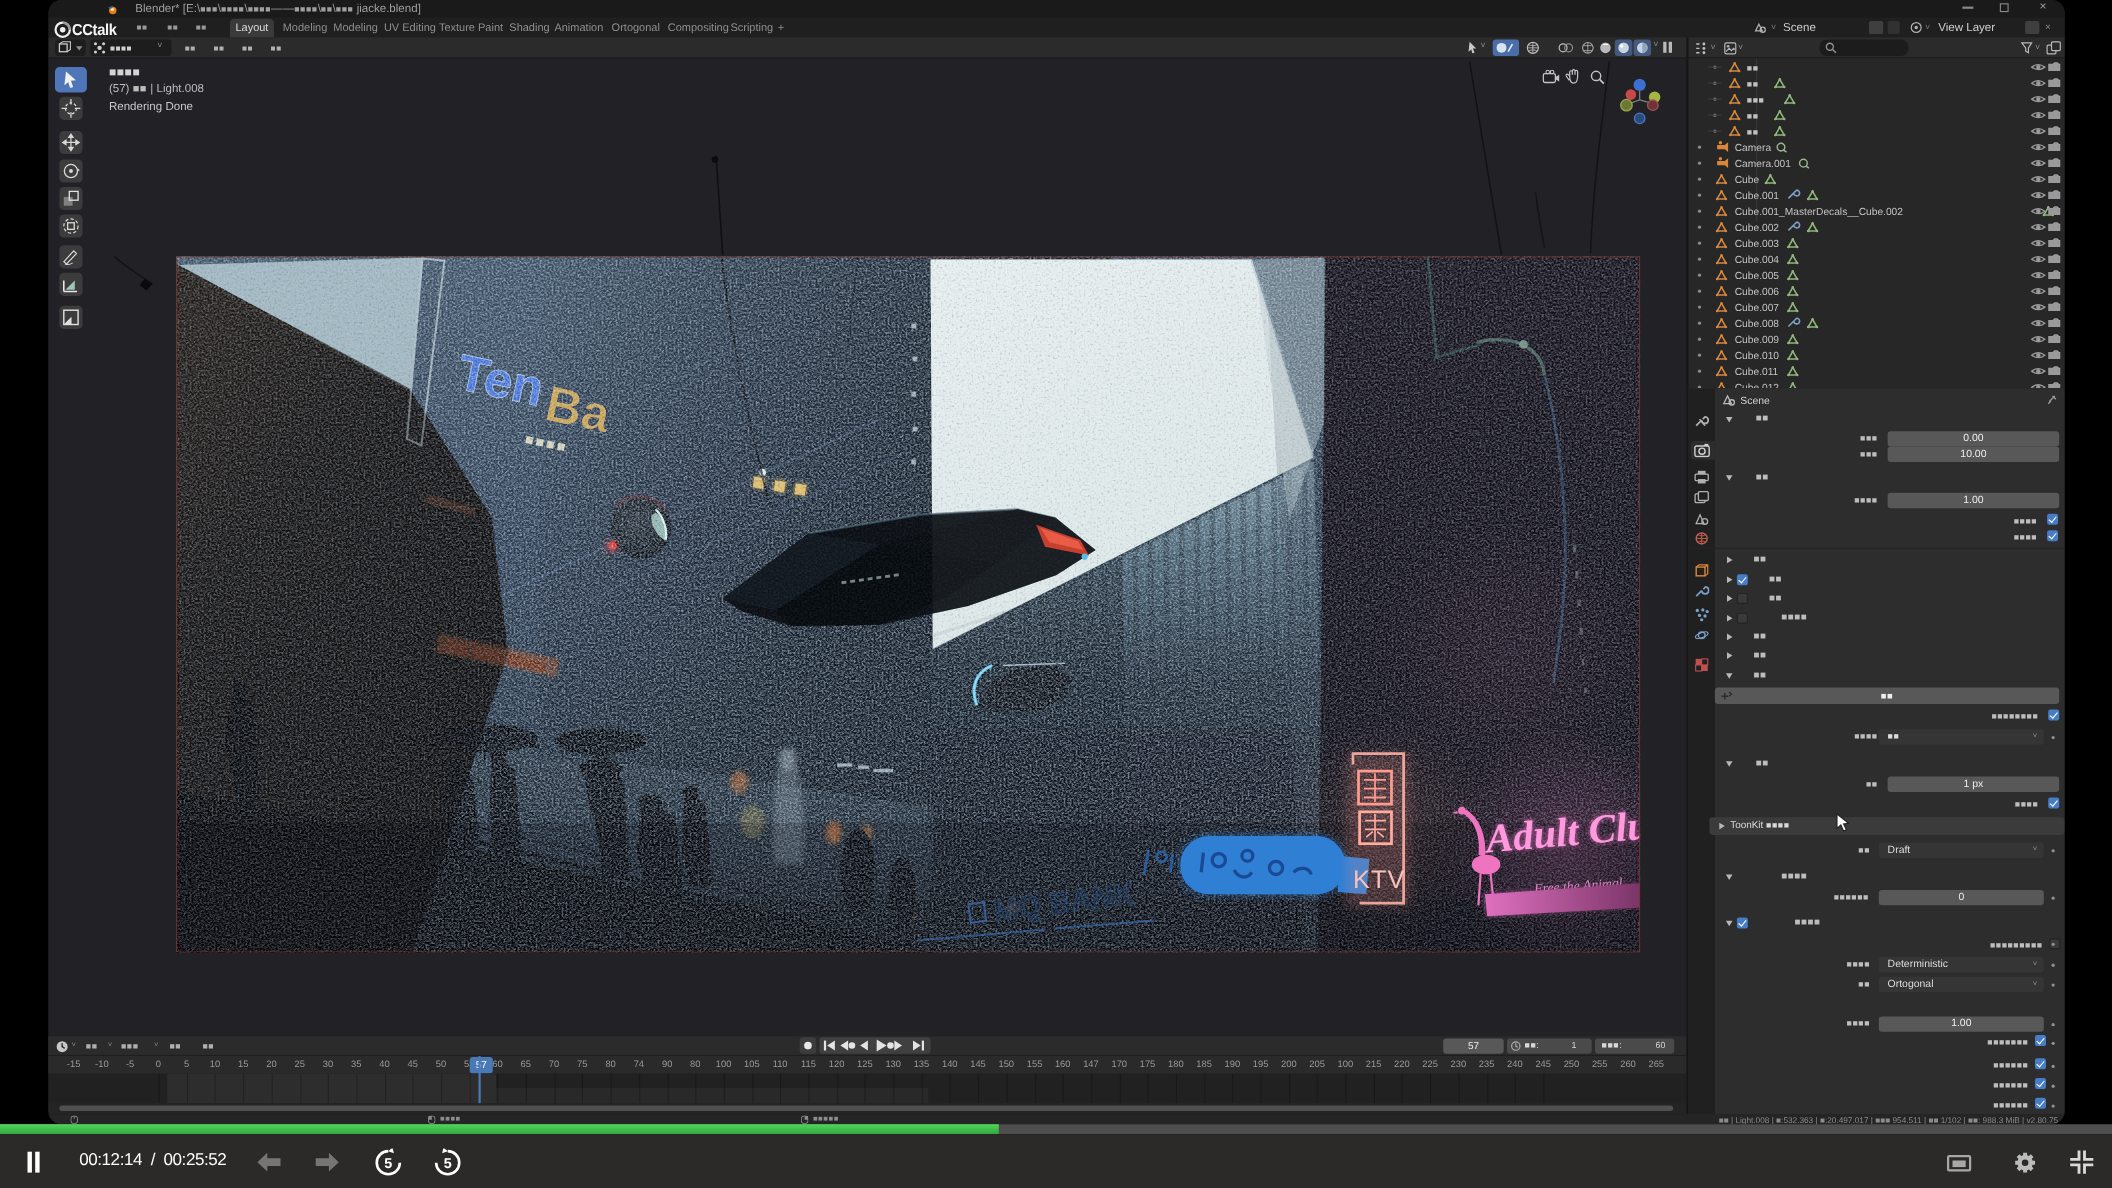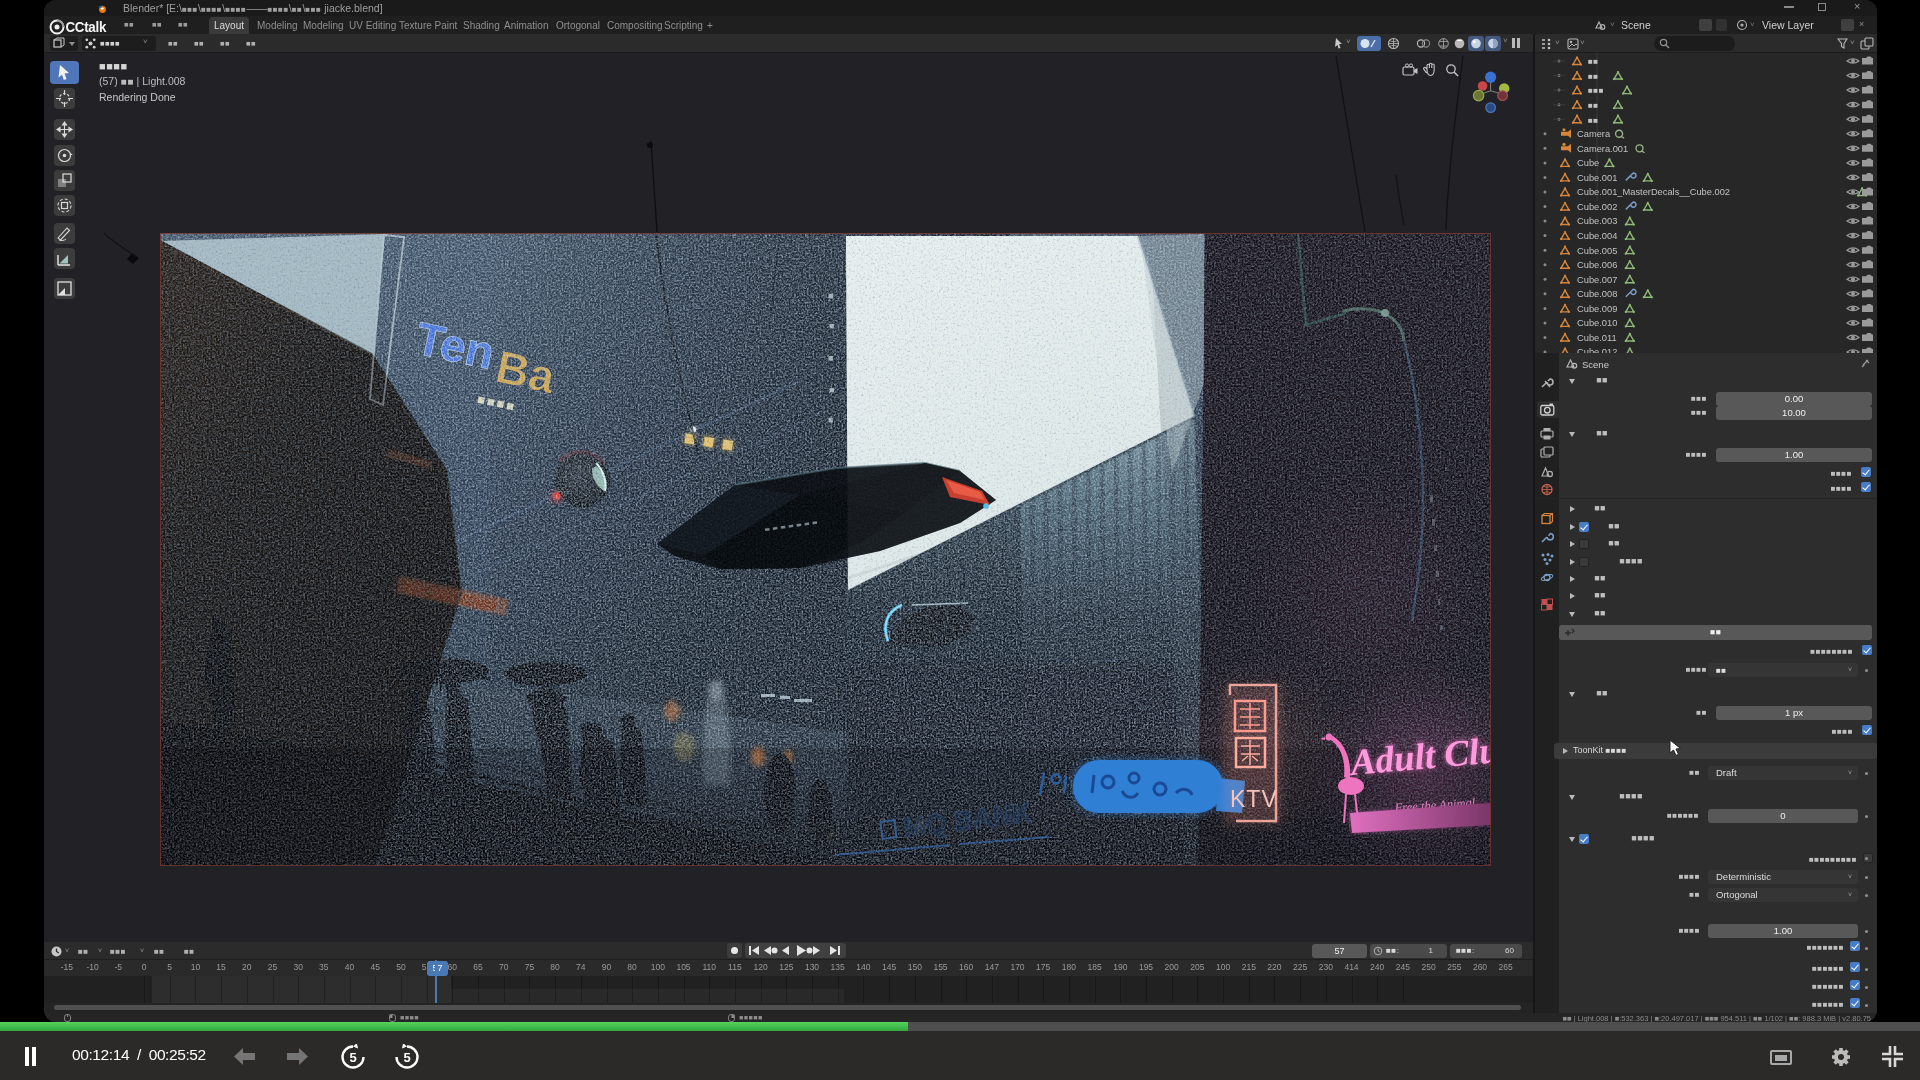--- a/index.html
+++ b/index.html
@@ -1217,21 +1217,21 @@
           <div class="rlab" style="left:1050.6px">185</div>
           <div class="rlab" style="left:1076.3px">190</div>
           <div class="rlab" style="left:1102.0px">195</div>
           <div class="rlab" style="left:1127.7px">200</div>
           <div class="rlab" style="left:1153.4px">205</div>
           <div class="rlab" style="left:1179.1px">100</div>
           <div class="rlab" style="left:1204.8px">215</div>
           <div class="rlab" style="left:1230.4px">220</div>
           <div class="rlab" style="left:1256.1px">225</div>
           <div class="rlab" style="left:1281.8px">230</div>
-          <div class="rlab" style="left:1307.5px">414</div>
+          <div class="rlab" style="left:1307.5px">235</div>
           <div class="rlab" style="left:1333.2px">240</div>
           <div class="rlab" style="left:1358.9px">245</div>
           <div class="rlab" style="left:1384.6px">250</div>
           <div class="rlab" style="left:1410.3px">255</div>
           <div class="rlab" style="left:1436.0px">260</div>
           <div class="rlab" style="left:1461.7px">265</div>
           <div class="abs" style="left:383px;top:1px;width:21px;height:15px;background:#4a7ab5;border-radius:3px;color:#fff;font-size:9px;text-align:center;line-height:15px">57</div>
         </div>
       <div id="tracks">
           <div class="abs" style="left:108px;top:0;width:299px;height:27px;background:#2d2d2d"></div>

